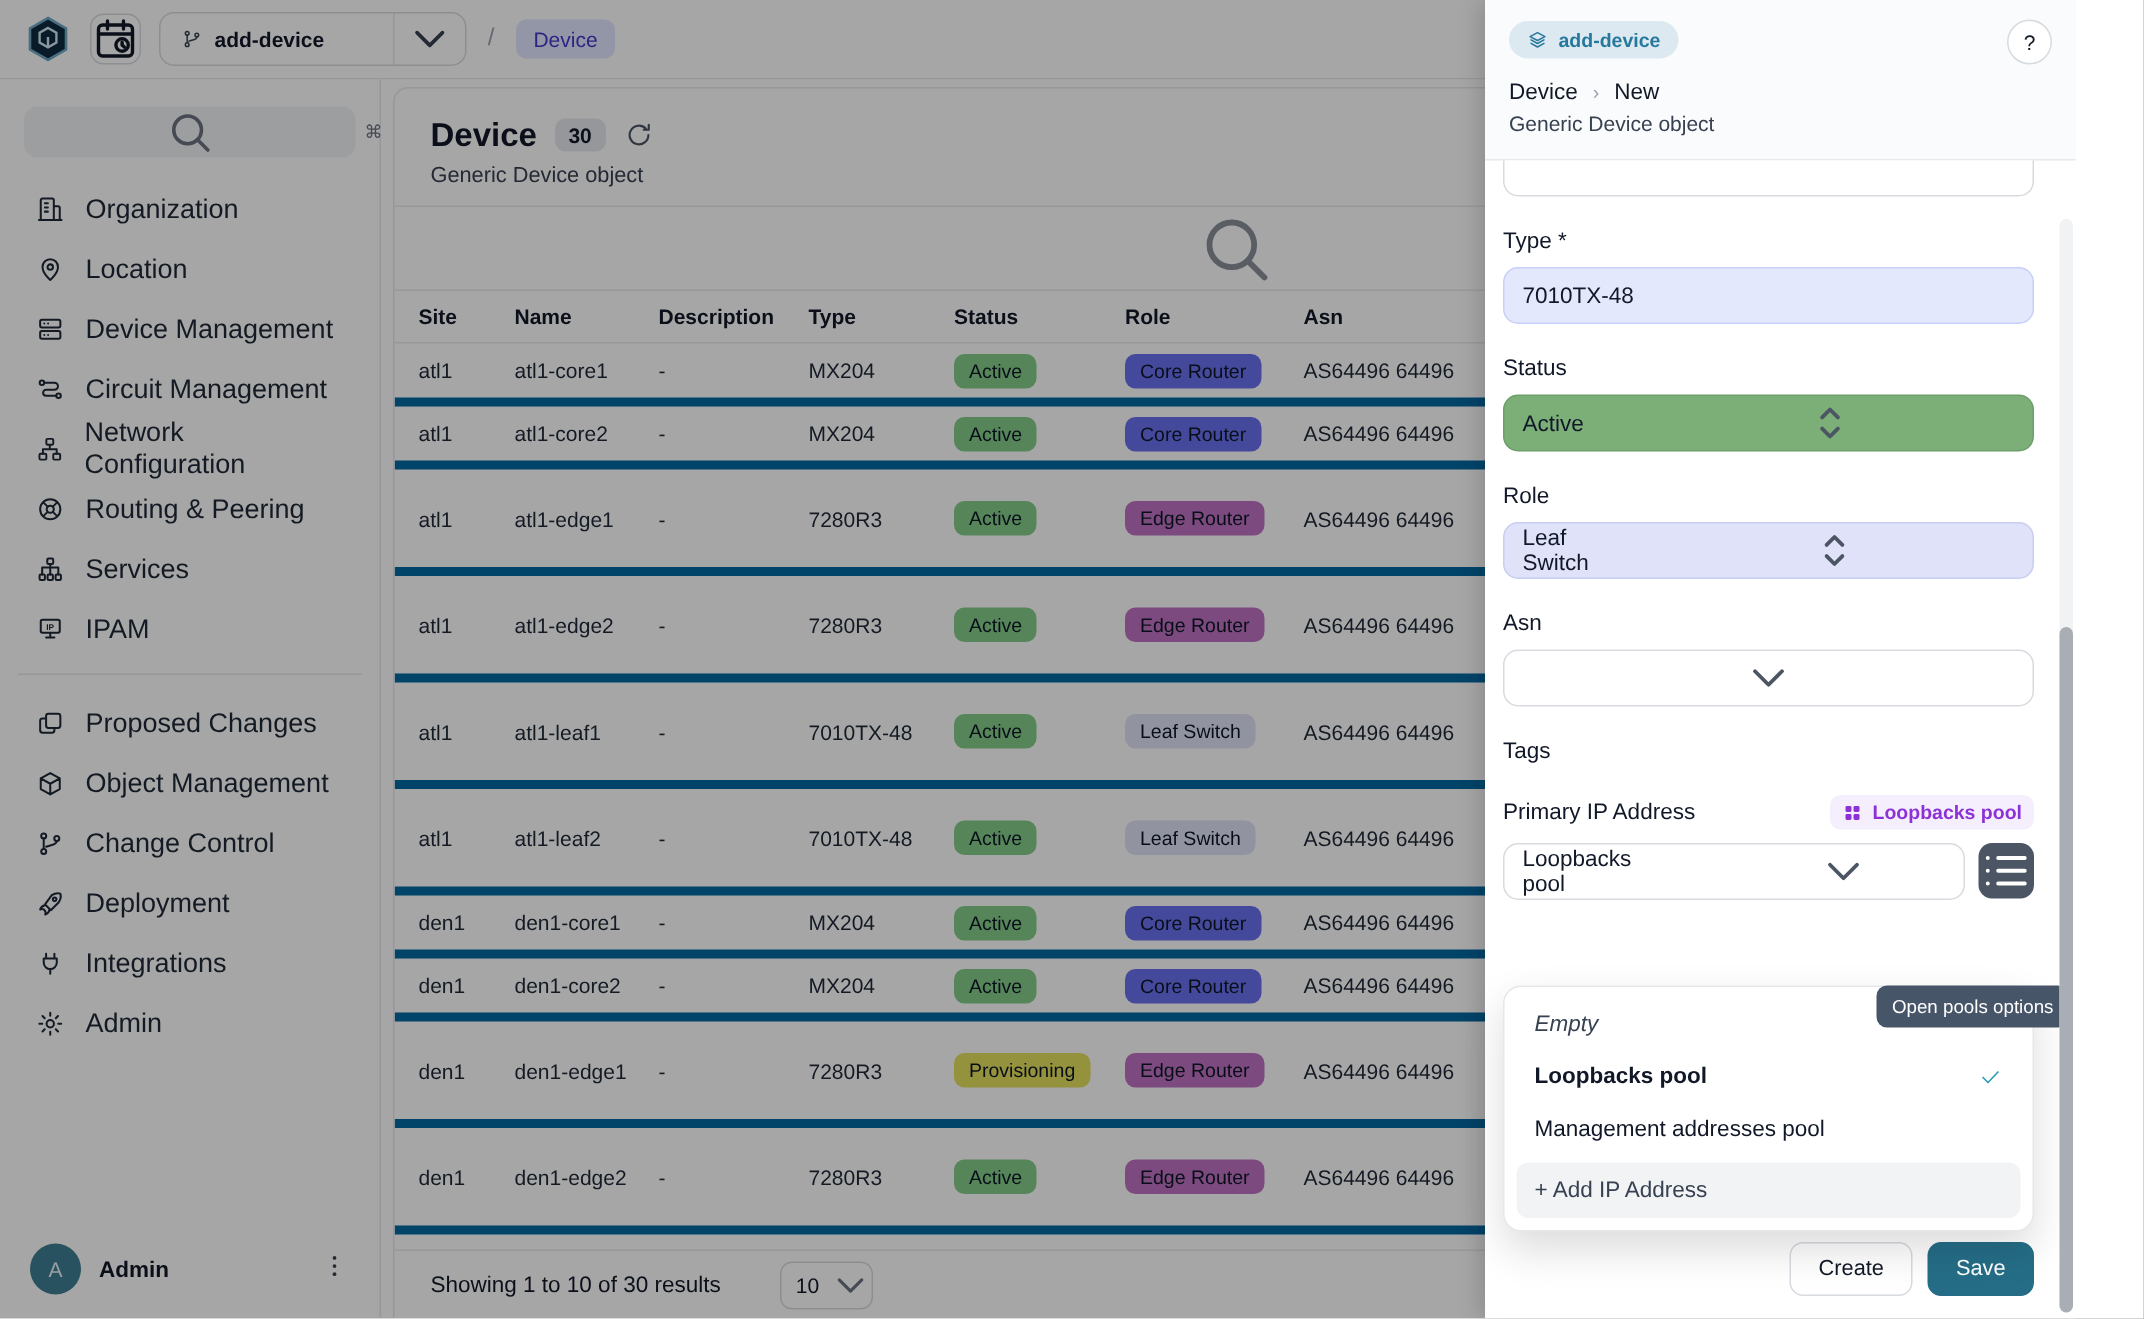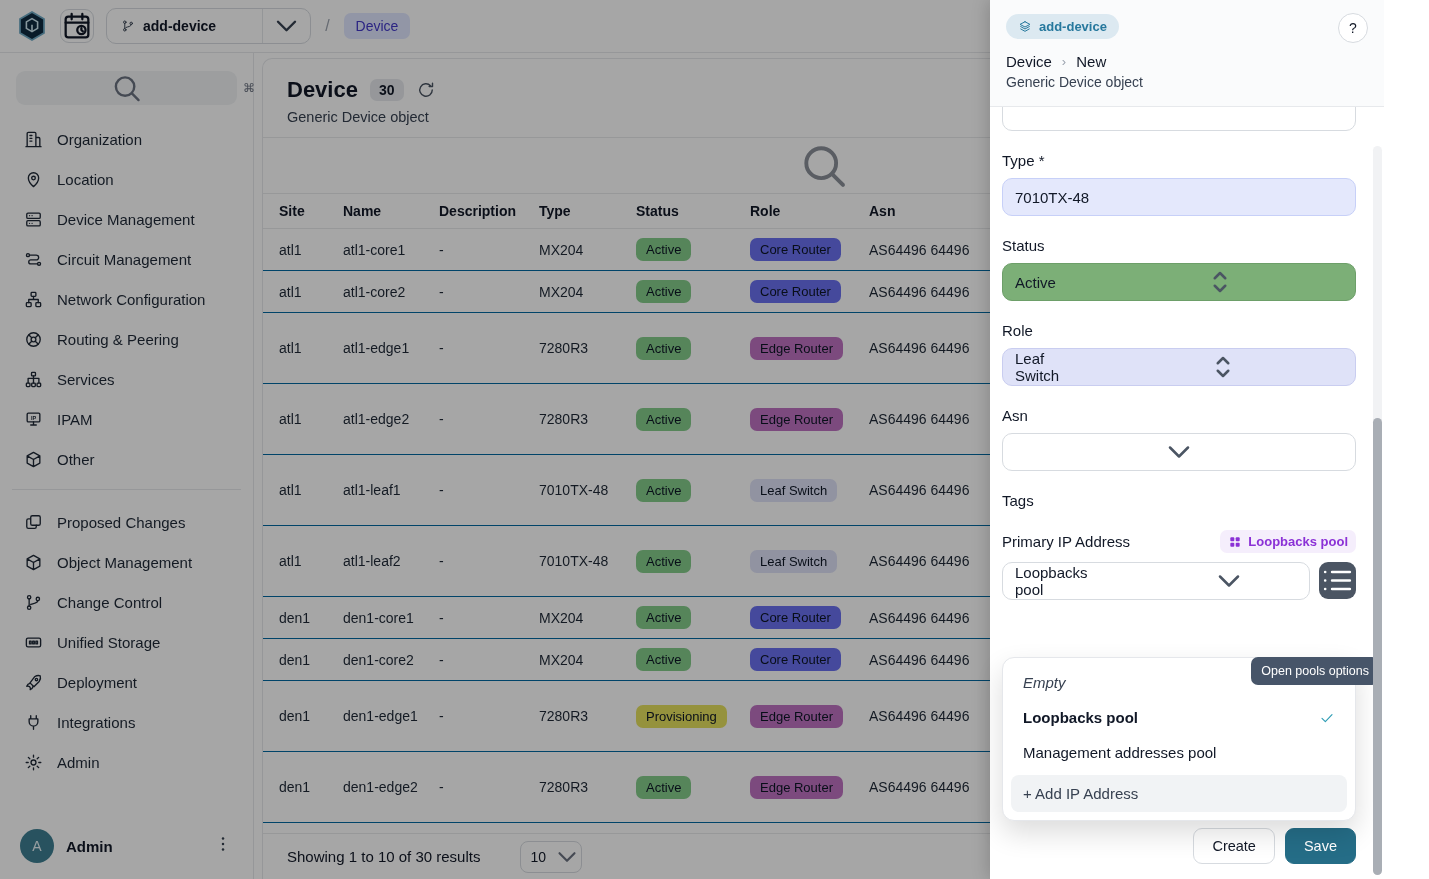--- a/index.html
+++ b/index.html
@@ -25,21 +25,21 @@
   .sidebar { width:254px; border-right:1px solid #e7e9ec; padding:18px 16px 0; display:flex; flex-direction:column; background:#fff; }
   .side-search { height:34px; background:#f1f3f5; border-radius:9px; display:flex; align-items:center; gap:8px; padding:0 10px; color:#6b7280; }
   .side-search svg { width:16px; height:16px; flex:none; }
   .side-search input { border:none; outline:none; background:transparent; flex:1; font-size:14px; color:#374151; font-family:inherit; min-width:0; }
   .side-search input::placeholder { color:#6b7280; }
   .kbd { font-size:12px; color:#6b7280; letter-spacing:1px; }
   .side-group { margin-top:14px; }
   .side-item { height:40px; display:flex; align-items:center; gap:14px; padding:0 8px; border-radius:8px; cursor:pointer; }
   .side-item .ic { width:19px; height:19px; color:#1f2937; display:flex; }
   .side-item .ic svg { width:19px; height:19px; }
-  .side-label { font-size:15px; color:#1f2937; }
+  .side-label { font-size:18px; color:#1f2937; }
   .side-div { border-top:1px solid #e7e9ec; margin:10px -4px; }
   .side-user { margin-top:auto; display:flex; align-items:center; gap:12px; padding:14px 4px 16px; }
   .avatar { width:34px; height:34px; border-radius:50%; background:#3e7f92; color:#e8f3f7; display:flex; align-items:center; justify-content:center; font-size:14px; }
   .user-name { font-size:15px; font-weight:600; color:#111827; flex:1; }
   .dots { width:20px; color:#374151; }
   .dots svg { width:18px; height:18px; }
 
   
   .main-wrap { flex:1; padding:5px 0 0 8px; background:#fff; min-width:0; }
   .card { height:100%; border:1px solid #e7e9ec; border-right:none; border-bottom:none; border-radius:10px 0 0 0; display:flex; flex-direction:column; background:#fff; overflow:hidden; }
@@ -51,21 +51,21 @@
   .refresh svg { width:19px; height:19px; }
   .page-sub { margin-top:6px; font-size:14.5px; color:#374151; }
   .toolbar { border-top:1px solid #e9eaec; display:flex; align-items:center; padding:0 24px; height:56px; gap:12px; }
   .toolbar .s-ic { width:17px; height:17px; color:#8a9099; }
   .toolbar input { border:none; outline:none; font-size:14.5px; width:180px; color:#374151; font-family:inherit; }
   .toolbar input::placeholder { color:#8a9099; }
   .thead, .trow { display:grid; grid-template-columns:64px 96px 100px 97px 114px 119px 128px 1fr; align-items:center; padding-left:16px; }
   .thead { border-top:1px solid #e9eaec; border-bottom:1px solid #e9eaec; height:36px; }
   .thead div { font-size:14px; font-weight:700; color:#111827; }
   .tbody { flex:1; overflow:hidden; }
-  .trow { min-height:42px; border-bottom:1px solid #0369a1; font-size:14px; color:#1f2937; cursor:pointer; }
+  .trow { min-height:42px; border-bottom:6px solid #0369a1; font-size:14px; color:#1f2937; cursor:pointer; }
   .trow.tall { min-height:71px; }
   .badge { display:inline-block; padding:4px 10px; border-radius:7px; font-size:13px; color:#0d1626; }
   .tags-cell { display:flex; flex-direction:column; align-items:flex-start; gap:6px; padding:8px 0; }
   .tag-pill { background:#e5e7eb; border-radius:7px; padding:2px 9px; font-size:12.5px; color:#111827; }
   .card-foot { border-top:1px solid #e9eaec; display:flex; align-items:center; gap:40px; padding:0 24px; height:46px; }
   .foot-text { font-size:15px; color:#111827; }
   .page-size { width:62px; height:32px; border:1px solid #d7dbe0; border-radius:8px; display:flex; align-items:center; justify-content:space-between; padding:0 9px; font-size:14px; color:#111827; background:#fff; }
   .page-size svg { width:13px; height:13px; color:#6b7280; }
 
   
@@ -253,28 +253,20 @@
           <div class="side-item">
             <span class="ic">
               <svg viewBox="0 0 24 24" fill="none" stroke="currentColor" stroke-width="1.7" stroke-linecap="round" stroke-linejoin="round" style="width:100%;height:100%;display:block">
                 <rect x="4" y="4" width="16" height="11" rx="1.5"></rect>
                 <path d="M12 15v4M8.5 19h7"></path>
                 <text x="12" y="12.3" font-size="7" font-weight="700" text-anchor="middle" fill="currentColor" stroke="none" font-family="Liberation Sans, sans-serif">IP</text>
               </svg>
             </span>
             <span class="side-label">IPAM</span>
           </div>
-          <div class="side-item">
-            <span class="ic">
-              <svg viewBox="0 0 24 24" fill="none" stroke="currentColor" stroke-width="1.7" stroke-linecap="round" stroke-linejoin="round" style="width:100%;height:100%;display:block">
-                <path d="M12 3l8 4.5v9L12 21l-8-4.5v-9L12 3zM4 7.5l8 4.5 8-4.5M12 12v9"></path>
-              </svg>
-            </span>
-            <span class="side-label">Other</span>
-          </div>
         </div>
       <div class="side-div"></div>
       <div class="side-group" id="side-group-1" style="margin-top:2px">
           <div class="side-item">
             <span class="ic">
               <svg viewBox="0 0 24 24" fill="none" stroke="currentColor" stroke-width="1.7" stroke-linecap="round" stroke-linejoin="round" style="width:100%;height:100%;display:block">
                 <rect x="8.5" y="3.5" width="12" height="12" rx="2"></rect>
                 <path d="M15.5 15.5v2a2 2 0 01-2 2h-8a2 2 0 01-2-2v-8a2 2 0 012-2h2"></path>
               </svg>
             </span>
@@ -291,29 +283,20 @@
           <div class="side-item">
             <span class="ic">
               <svg viewBox="0 0 24 24" fill="none" stroke="currentColor" stroke-width="1.7" stroke-linecap="round" stroke-linejoin="round" style="width:100%;height:100%;display:block">
                 <circle cx="6.5" cy="5.5" r="2.1"></circle>
                 <circle cx="6.5" cy="18.5" r="2.1"></circle>
                 <circle cx="17.5" cy="7.5" r="2.1"></circle>
                 <path d="M6.5 7.6v8.8M17.5 9.6c0 3.6-5.5 3.4-9 4.9"></path>
               </svg>
             </span>
             <span class="side-label">Change Control</span>
-          </div>
-          <div class="side-item">
-            <span class="ic">
-              <svg viewBox="0 0 24 24" fill="none" stroke="currentColor" stroke-width="1.7" stroke-linecap="round" stroke-linejoin="round" style="width:100%;height:100%;display:block">
-                <rect x="3" y="6.5" width="18" height="11" rx="2"></rect>
-                <path d="M7 10.2h2v3.6H7zM11 10.2h2v3.6h-2zM15 10.2h2v3.6h-2z"></path>
-              </svg>
-            </span>
-            <span class="side-label">Unified Storage</span>
           </div>
           <div class="side-item">
             <span class="ic">
               <svg viewBox="0 0 24 24" fill="none" stroke="currentColor" stroke-width="1.7" stroke-linecap="round" stroke-linejoin="round" style="width:100%;height:100%;display:block">
                 <path d="M13.3 4.8C15.8 3.2 19 3 20.5 3.5c.5 1.5.3 4.7-1.3 7.2l-6.7 6.7-4.9-4.9 5.7-7.7z"></path>
                 <circle cx="15.7" cy="8.3" r="1.5"></circle>
                 <path d="M7.6 13.2c-2.2.4-3.6 2.2-4.1 3.6 1.1-.4 2.7-.4 3.7.6s1 2.6.6 3.7c1.4-.5 3.2-1.9 3.6-4.1"></path>
               </svg>
             </span>
             <span class="side-label">Deployment</span>

